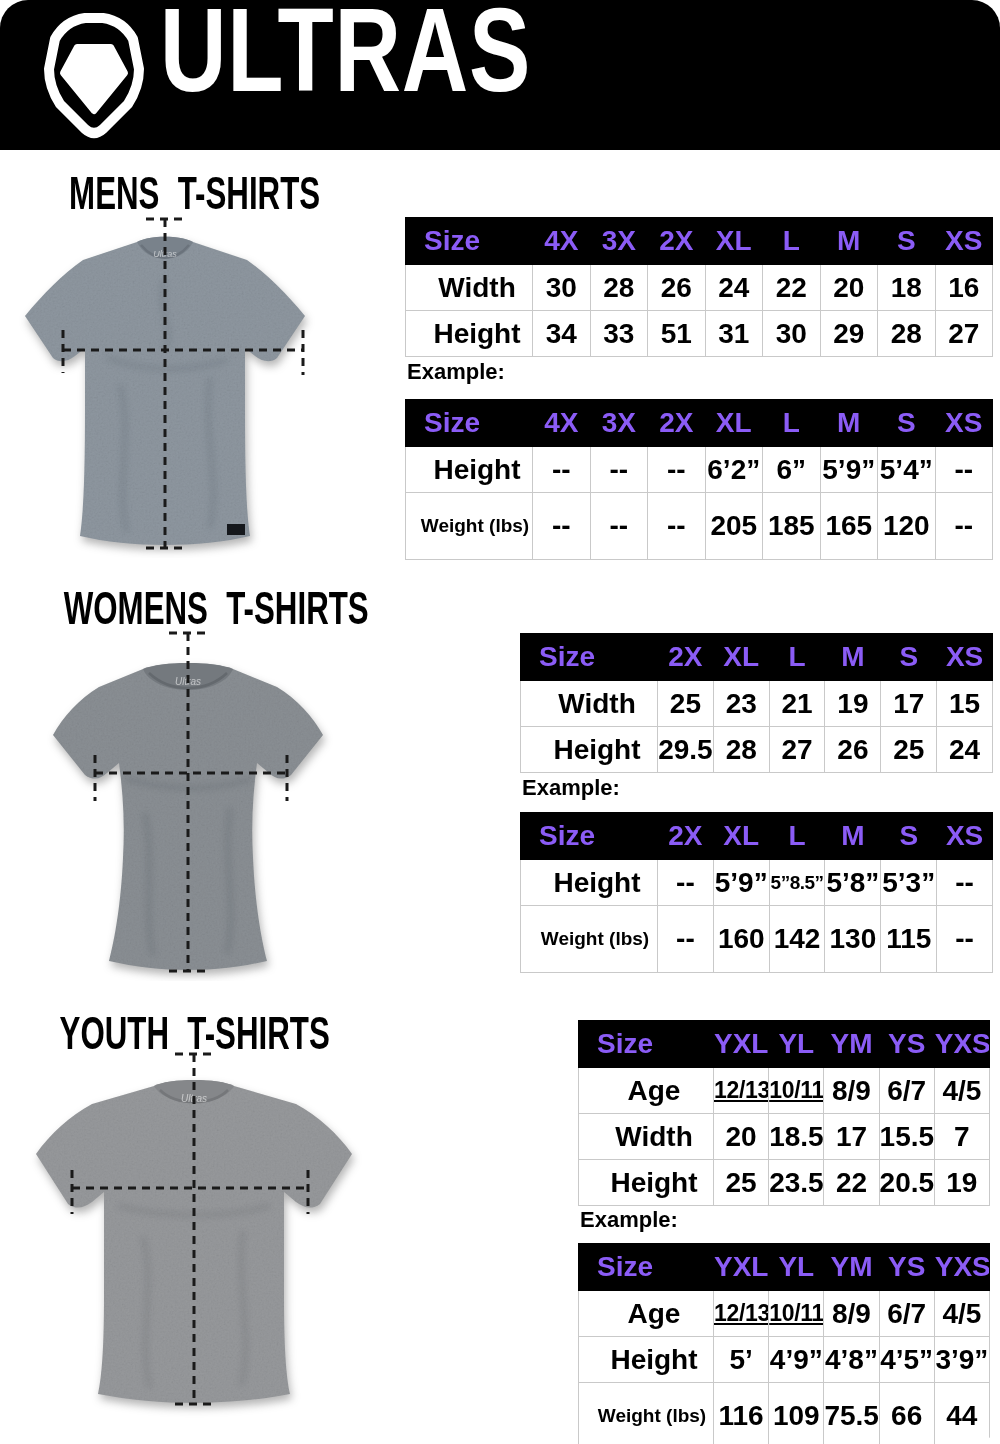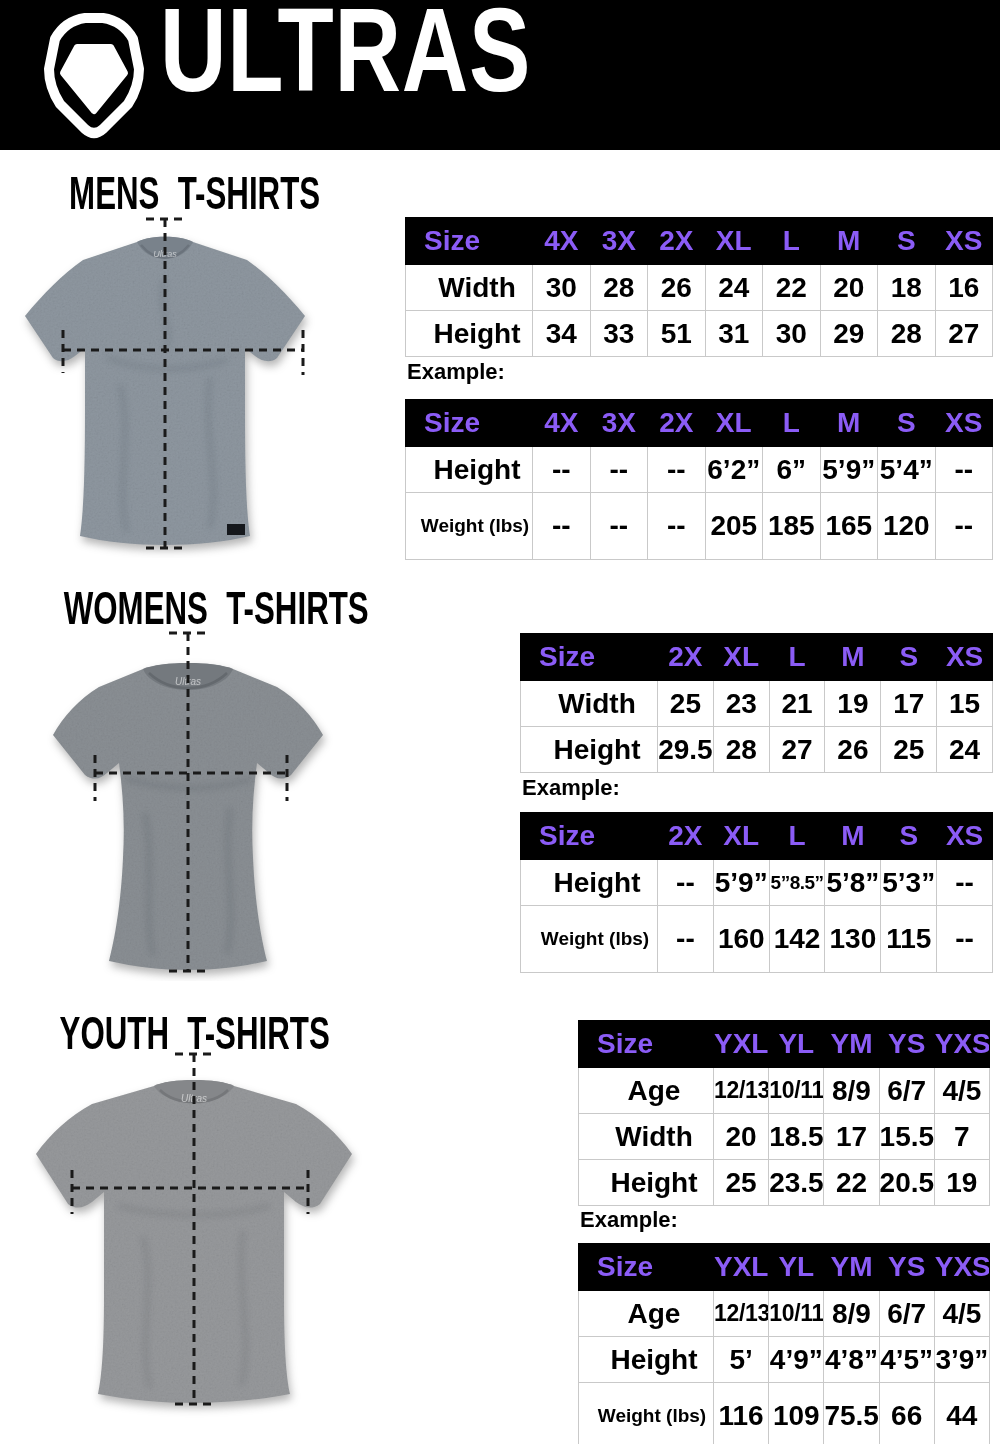--- a/index.html
+++ b/index.html
@@ -1,17 +1,17 @@
 <!DOCTYPE html>
 <html><head>
 <meta charset="utf-8">
 <style>
   html,body{margin:0;padding:0;background:#ffffff;}
   .page{position:relative;width:1000px;height:1444px;background:#ffffff;overflow:hidden;
-        font-family:"Liberation Sans",sans-serif;color:#000;}
+        font-family:"Liberation Sans",sans-serif;color:#000;border-radius:28px;}
   
   .header{position:absolute;left:0;top:0;width:1000px;height:150px;background:#000;}
   .logo{position:absolute;left:33px;top:9px;width:122px;height:132px;}
   .brand{position:absolute;left:160px;top:-9px;color:#fff;font-size:118px;font-weight:bold;
          line-height:1;transform:scaleX(.78);transform-origin:left top;letter-spacing:1px;white-space:nowrap;}
   .site{position:absolute;left:164px;top:98px;color:#fff;font-size:31px;font-weight:bold;letter-spacing:.5px;}
   
   .title-wrap{position:absolute;width:400px;text-align:center;}
   .tw-m{left:-5px;top:166px;} .tw-w{left:-8px;top:581px;} .tw-y{left:-5px;top:1006px;}
   .sec-title{display:inline-block;font-size:46px;font-weight:bold;white-space:nowrap;
@@ -34,21 +34,21 @@
       text-align:center;padding:0;color:#000;overflow:hidden;}
   .size-table thead th{background:#000;color:#8b5cf6;border-color:#000;height:46px;}
   .size-table thead th:first-child{text-align:left;padding-left:18px;}
   .size-table tbody tr{height:46px;}
   .size-table tbody tr.tall{height:67px;}
   .size-table tbody th{text-align:center;padding-left:16px;background:#fff;}
   .size-table tbody th.small-label{font-size:19px;line-height:1.05;padding-left:12px;}
   .cols-m thead th:first-child{width:108px;}
   .cols-w thead th:first-child{width:118px;}
   .cols-y thead th:first-child{width:116px;}
-  td.semi{font-size:23px;letter-spacing:-.3px;}
+  td.semi{font-size:23px;letter-spacing:-.3px;text-decoration:underline;}
   td.tight{font-size:19px;letter-spacing:-.5px;margin-top:32px;}
   
   .example{position:absolute;font-size:22px;font-weight:bold;}
   .ex-m{left:407px;top:359px;} .ex-w{left:522px;top:775px;} .ex-y{left:580px;top:1207px;}
 </style>
 </head>
 <body>
 
 <div class="page">
 

